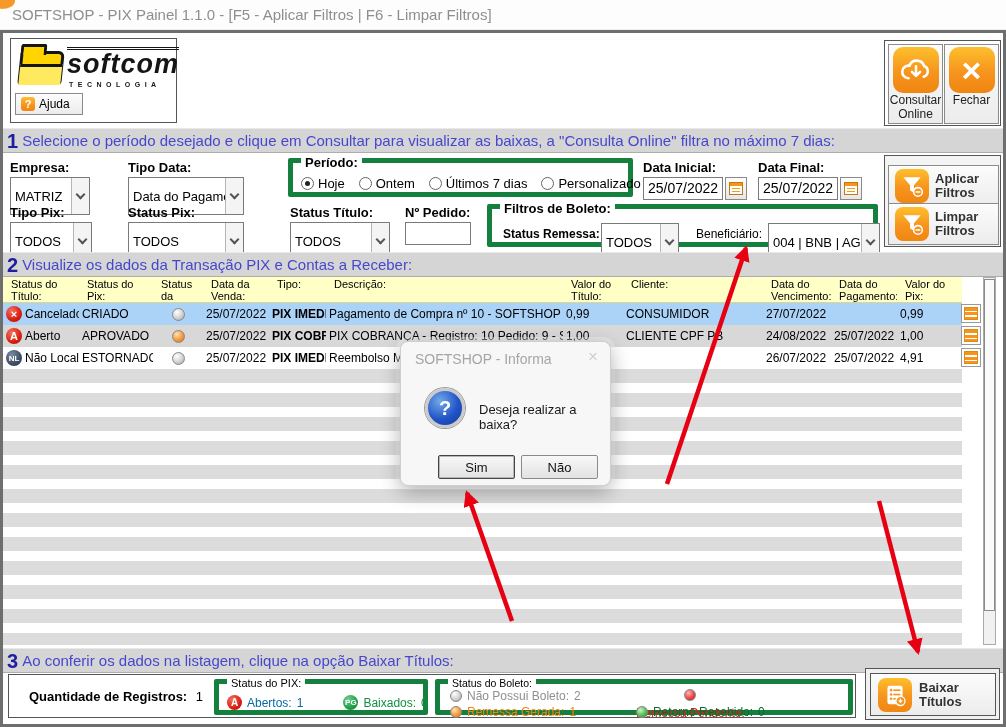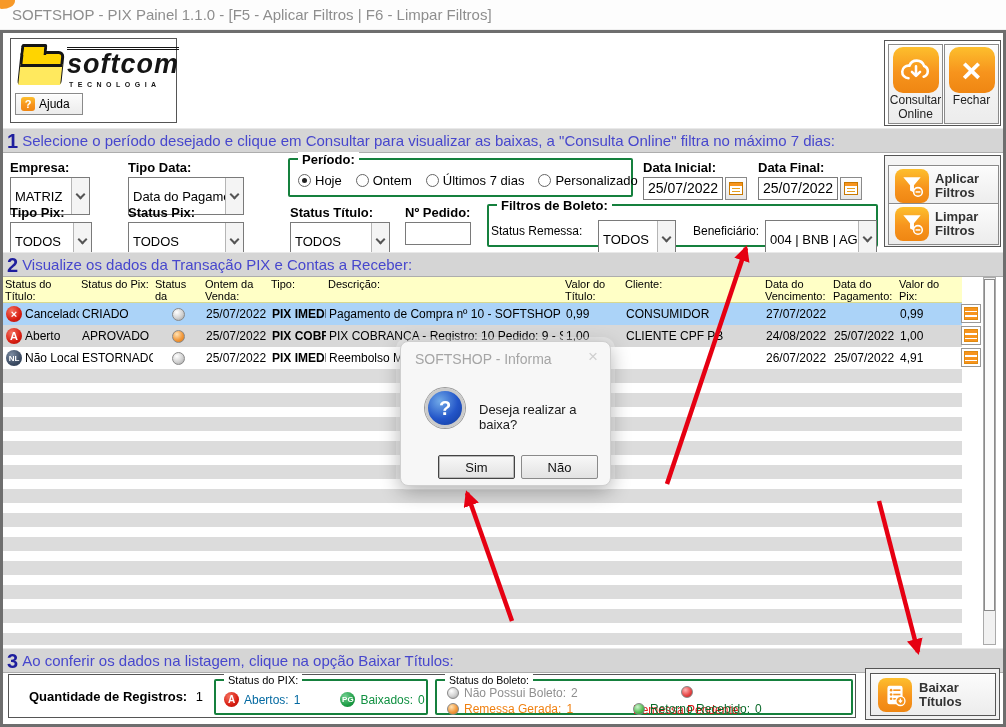--- a/index.html
+++ b/index.html
@@ -48,21 +48,21 @@
   .flabel { font-size:13px; font-weight:bold; color:#000; white-space:nowrap; }
   .slabel { font-size:12px; color:#000; white-space:nowrap; }
   .combo { height:38px; border:1px solid #7a7a7a; background:#fff; display:flex; align-items:center; }
   .combo .ctext { flex:1; padding:0 4px; font-size:13px; white-space:nowrap; overflow:hidden; }
   .combo .carw { width:18px; height:100%; border-left:1px solid #b5b5b5; background:#f4f4f4;
                  display:flex; align-items:center; justify-content:center; }
   .chev { width:7px; height:7px; border-right:2px solid #555; border-bottom:2px solid #555;
           transform:rotate(45deg); margin-top:-3px; }
   .tinput { height:23px; border:1px solid #7a7a7a; background:#fff; font-size:14px; padding:2px 4px;
             white-space:nowrap; overflow:hidden; }
-  .gbox { border:2px solid #15803d; border-radius:2px; background:#fff; }
+  .gbox { border:5px solid #15803d; border-radius:2px; background:#fff; }
   .glegend { position:absolute; top:-8px; left:8px; background:#fff; padding:0 4px;
              font-weight:bold; font-size:13px; white-space:nowrap; }
   .glegend2 { position:absolute; top:-7px; left:8px; background:#fff; padding:0 4px;
               font-size:11px; white-space:nowrap; }
   .radio { display:flex; align-items:center; gap:4px; font-size:13px; white-space:nowrap; }
   .rdot { width:13px; height:13px; border:1px solid #666; border-radius:50%; background:#fff; position:relative; }
   .rdot.sel::after { content:""; position:absolute; inset:3px; background:#222; border-radius:50%; }
   .calbtn { width:22px; height:23px; border:1px solid #8a8a8a; background:linear-gradient(#fff,#e6e6e6);
             display:flex; align-items:center; justify-content:center; }
   .calicon { width:14px; height:13px; background:#fff; border:1px solid #c87800; position:relative; }
@@ -71,21 +71,21 @@
             background:repeating-linear-gradient(180deg,#e8a020 0 1px,#fff 1px 3px); }
 
   .bigbtn { display:flex; align-items:center; }
   .bigbtn .blabel { font-size:13px; font-weight:bold; color:#333; line-height:14px; }
   .stackbtn { display:flex; flex-direction:column; align-items:center; }
   .stackbtn .blabel { font-size:12px; color:#222; text-align:center; line-height:14px; }
 
   
   .thead { left:3px; top:277px; width:959px; height:26px; background:#ffffc6; display:flex;
            font-size:11px; line-height:12px; border-bottom:1px solid #d8d890; }
-  .th { padding:1px 2px; overflow:hidden; }
+  .th { padding:1px 8px; overflow:hidden; }
   .trow { left:3px; width:959px; height:22px; display:flex; align-items:center; font-size:12px; }
   .td { padding:0 3px; white-space:nowrap; overflow:hidden; }
   .w0{width:76px}.w1{width:74px}.w2{width:50px}.w3{width:66px}.w4{width:57px}.w5{width:237px}
   .w6{width:60px}.w7{width:140px}.w8{width:68px}.w9{width:66px}.w10{width:65px}
   .rt { text-align:left; }
   .bold { font-weight:bold; }
   .cell-flex { display:flex; align-items:center; gap:3px; }
   .sic { width:16px; height:16px; min-width:16px; border-radius:50%; color:#fff; font-weight:bold;
          display:flex; align-items:center; justify-content:center; }
   .sic.red { background:radial-gradient(circle at 35% 30%,#f4705e,#d81e12 60%,#a60e05); font-size:11px; }
@@ -241,21 +241,21 @@
     <span class="ctext">TODOS</span>
     <span class="carw">
         <span class="chev"></span>
       </span>
   </div>
   <div class="abs flabel" style="left:405px;top:205px;">Nº Pedido:</div>
   <div class="abs tinput" style="left:405px;top:222px;width:66px;"></div>
 
   <div class="abs gbox" style="left:487px;top:204px;width:391px;height:43px;">
     <span class="glegend">Filtros de Boleto:</span>
-    <span class="abs slabel" style="left:2px;top:18px;">Status Remessa:</span>
+    <span class="abs slabel" style="left:11px;top:18px;font-weight:bold;">Status Remessa:</span>
     <div class="abs combo" style="left:109px;top:14px;width:78px;">
       <span class="ctext">TODOS</span>
       <span class="carw">
           <span class="chev"></span>
         </span>
     </div>
     <span class="abs slabel" style="left:204px;top:18px;">Beneficiário:</span>
     <div class="abs combo" style="left:276px;top:14px;width:112px;">
       <span class="ctext">004 | BNB | AG.12</span>
       <span class="carw">
@@ -289,21 +289,21 @@
 
   <div class="abs strip" style="top:252px;">
     <span class="num">2</span>
     <span class="stitle">Visualize os dados da Transação PIX e Contas a Receber:</span>
   </div>
 
   <div class="abs thead">
     <div class="th w0">Status do Título:</div>
     <div class="th w1">Status do Pix:</div>
     <div class="th w2">Status da Remessa:</div>
-    <div class="th w3">Ontem da Venda:</div>
+    <div class="th w3">Data da Venda:</div>
     <div class="th w4">Tipo:</div>
     <div class="th w5">Descrição:</div>
     <div class="th w6 rt">Valor do Título:</div>
     <div class="th w7">Cliente:</div>
     <div class="th w8">Data do Vencimento:</div>
     <div class="th w9">Data do Pagamento:</div>
     <div class="th w10 rt">Valor do Pix:</div>
   </div>
 
   <div class="abs trow" style="top:303px;background:#abd3f8;">

